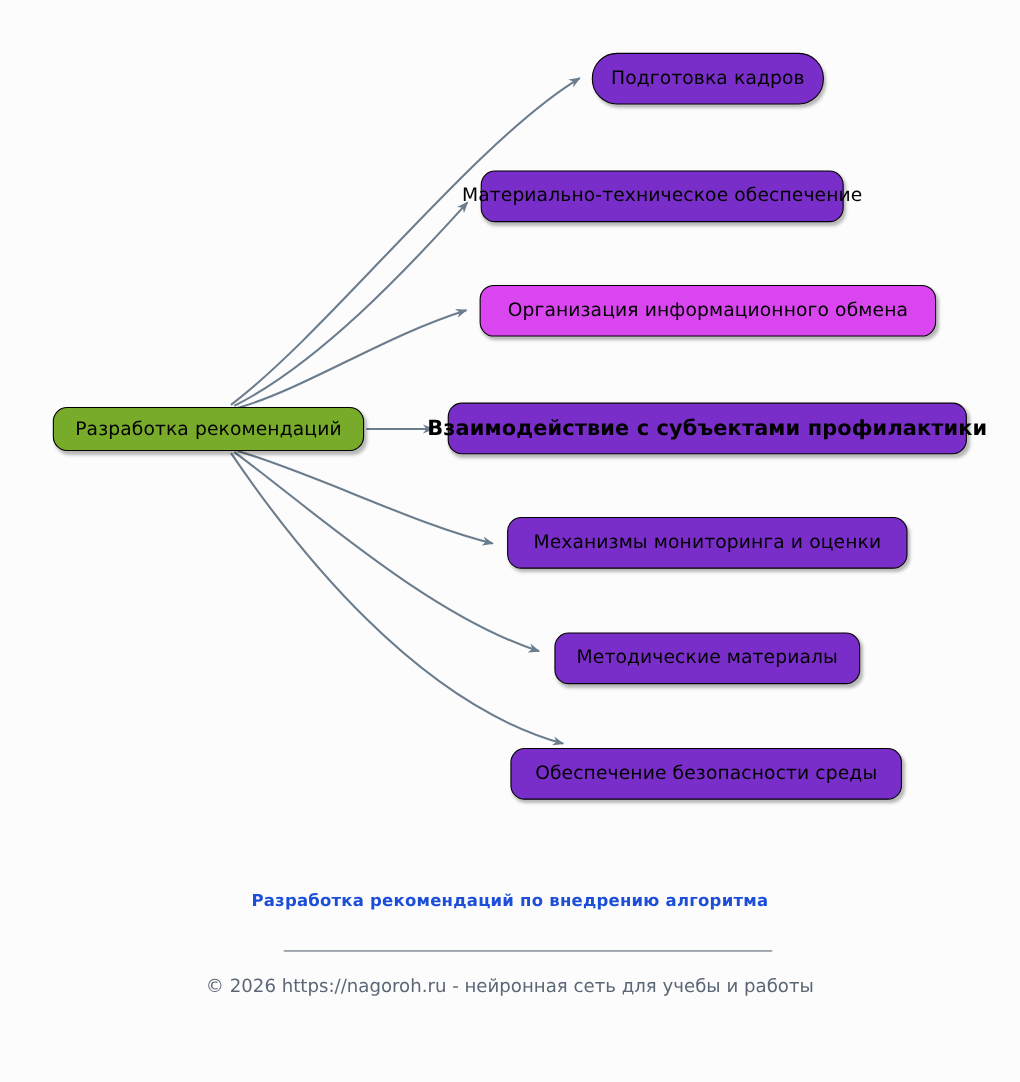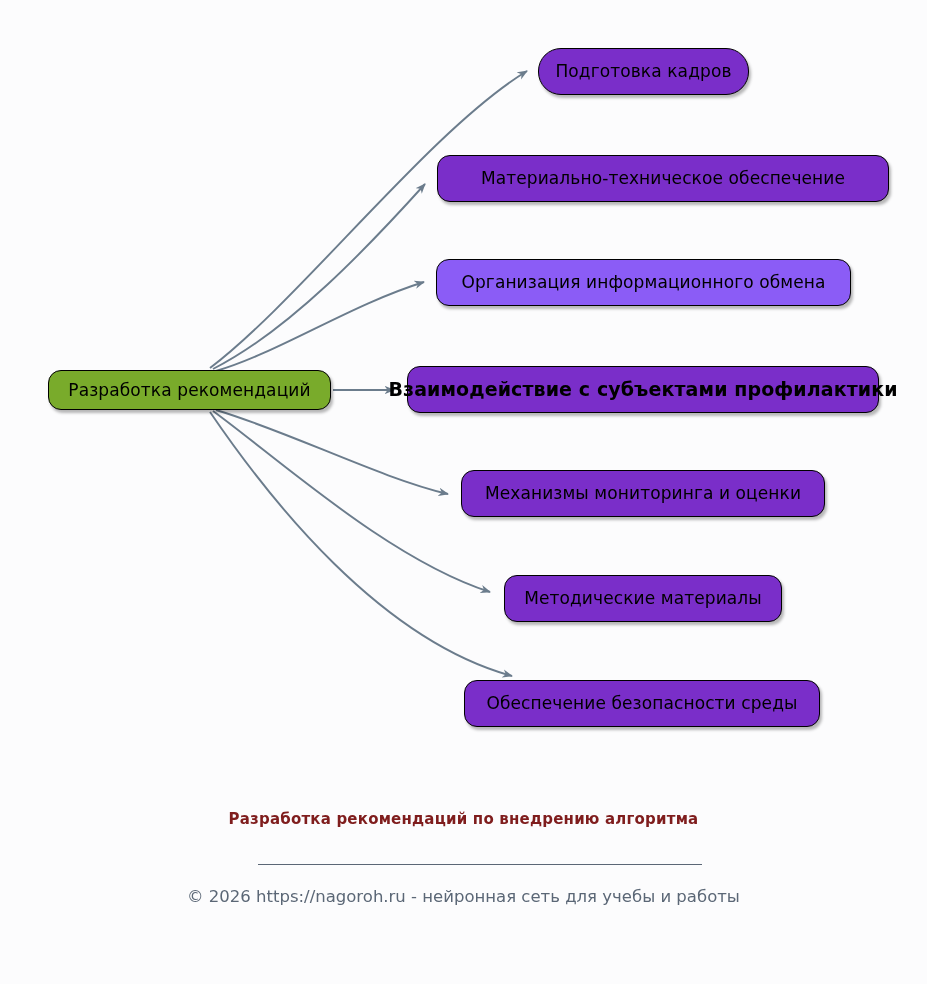--- a/index.html
+++ b/index.html
@@ -50,21 +50,21 @@
   }
   .node-emph {
     font-weight: bold;
     font-size: 19px;
   }
   .caption-block {
     position: absolute;
     left: 0;
     width: 927px;
     text-align: center;
-    color: #7f1d1d;
+    color: #1d4ed8;
     font-family: "DejaVu Sans", sans-serif;
   }
   .caption-title {
     top: 810px;
     font-size: 15px;
     font-weight: bold;
     line-height: 19px;
     letter-spacing: 0.2px;
   }
   .caption-rule {
@@ -107,24 +107,24 @@
   </svg>
 
   <div class="node node-root" style="left: 48px; top: 370px; width: 283px; height: 40px; background: rgb(121, 171, 43);">
     <span>Разработка рекомендаций</span>
   </div>
 
   <div id="leaf-container">
       <div class="node node-leaf" style="left: 538px; top: 48px; width: 211px; height: 47px; background: rgb(122, 46, 201); border-radius: 23px;">
         <span>Подготовка кадров</span>
       </div>
-      <div class="node node-leaf" style="left: 437px; top: 155px; width: 452px; height: 47px; background: rgb(122, 46, 201);">
+      <div class="node node-leaf" style="left: 437px; top: 155px; width: 330px; height: 47px; background: rgb(122, 46, 201);">
         <span>Материально-техническое обеспечение</span>
       </div>
-      <div class="node node-leaf" style="left: 436px; top: 259px; width: 415px; height: 47px; background: #8b5cf6;">
+      <div class="node node-leaf" style="left: 436px; top: 259px; width: 415px; height: 47px; background: #d946ef;">
         <span>Организация информационного обмена</span>
       </div>
       <div class="node node-leaf node-emph" style="left: 407px; top: 366px; width: 472px; height: 47px; background: rgb(122, 46, 201);">
         <span>Взаимодействие с субъектами профилактики</span>
       </div>
       <div class="node node-leaf" style="left: 461px; top: 470px; width: 364px; height: 47px; background: rgb(122, 46, 201);">
         <span>Механизмы мониторинга и оценки</span>
       </div>
       <div class="node node-leaf" style="left: 504px; top: 575px; width: 278px; height: 47px; background: rgb(122, 46, 201);">
         <span>Методические материалы</span>

